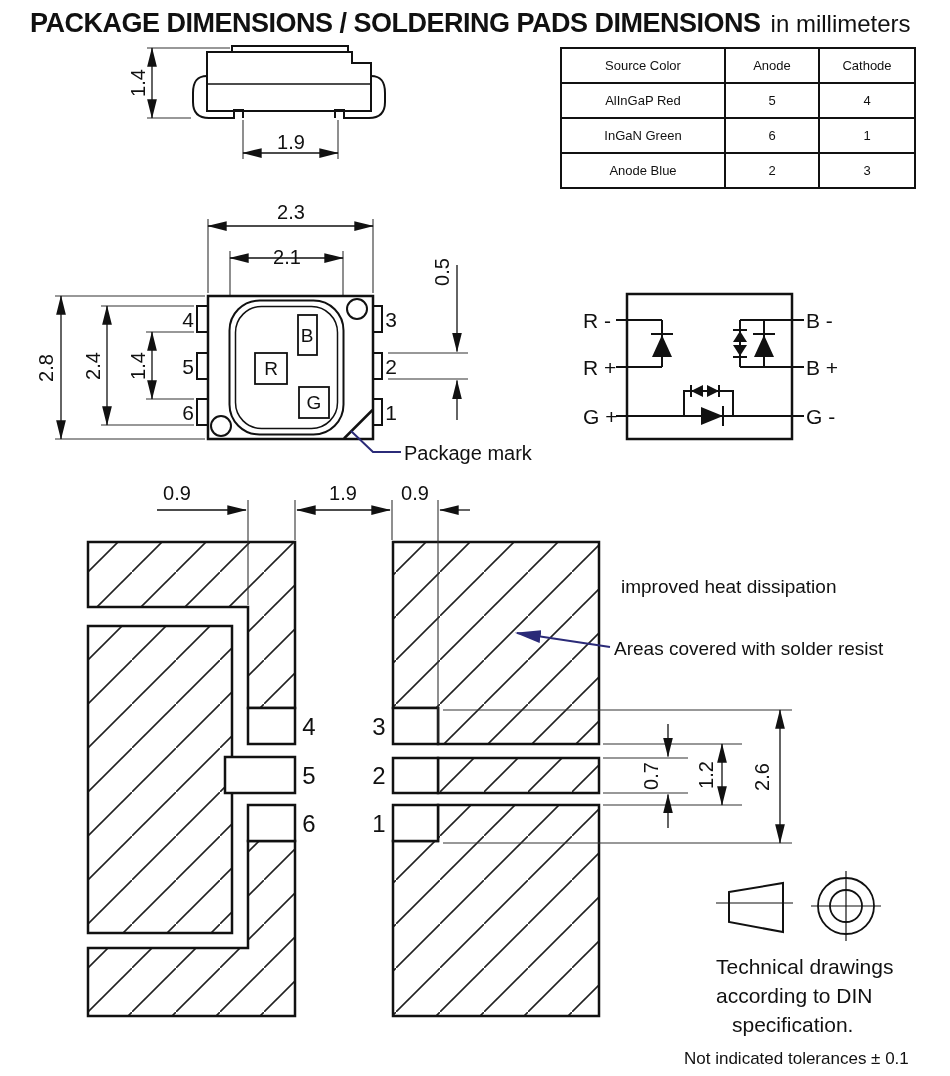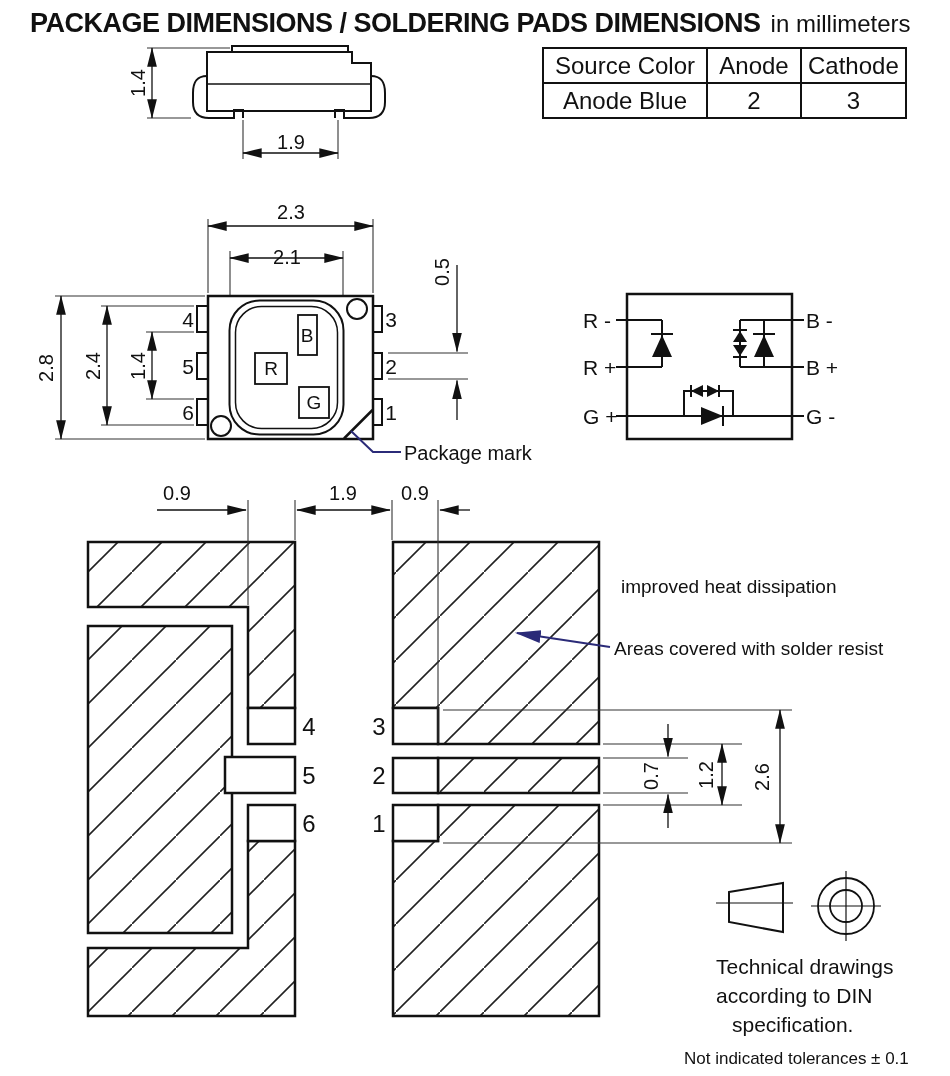--- a/index.html
+++ b/index.html
@@ -18,22 +18,22 @@
   .tri{fill:#111;stroke:none}
   .ldr{stroke:#2b2b78;stroke-width:2;fill:none}
   .lbl{position:absolute;font-size:20px;line-height:1;color:#111;white-space:nowrap;
        transform:translate(-50%,-50%);}
   .rot{transform:translate(-50%,-50%) rotate(-90deg);}
   .ll{transform:translate(0,-50%);}
   .f24{font-size:24px}.f21{font-size:21px}.f19{font-size:19px}.f17{font-size:17px}
   #title{position:absolute;left:30px;top:8px;white-space:nowrap;}
   #title .t1{font-size:27px;font-weight:800;letter-spacing:-0.5px;}
   #title .t2{font-size:24px;font-weight:400;margin-left:10px;}
-  #pintable{position:absolute;left:542px;top:47px;border-collapse:collapse;
-            font-size:24px;}
+  #pintable{position:absolute;left:560px;top:47px;border-collapse:collapse;
+            font-size:13px;}
   #pintable td,#pintable th{border:2px solid #111;height:33px;text-align:center;
             font-weight:400;padding:0 6px;}
   #pintable .c1{width:150px}#pintable .c2{width:80px}#pintable .c3{width:82px}
 </style>
 </head>
 <body>
 
 <div id="page">
 
 <svg id="art" width="950" height="1076" viewBox="0 0 950 1076">
@@ -181,20 +181,30 @@
 </div>
 
 <table id="pintable">
   <tbody>
         <tr>
     <th class="c1">Source Color</th>
     <th class="c2">Anode</th>
     <th class="c3">Cathode</th>
   </tr>
   <tr>
+    <td>AlInGaP Red</td>
+    <td>5</td>
+    <td>4</td>
+  </tr>
+  <tr>
+    <td>InGaN Green</td>
+    <td>6</td>
+    <td>1</td>
+  </tr>
+  <tr>
     <td>Anode Blue</td>
     <td>2</td>
     <td>3</td>
   </tr>
 </tbody>
     </table>
 
 <span class="lbl rot" style="left:138px;top:83px">1.4</span>
 <span class="lbl" style="left:291px;top:142px">1.9</span>
 

